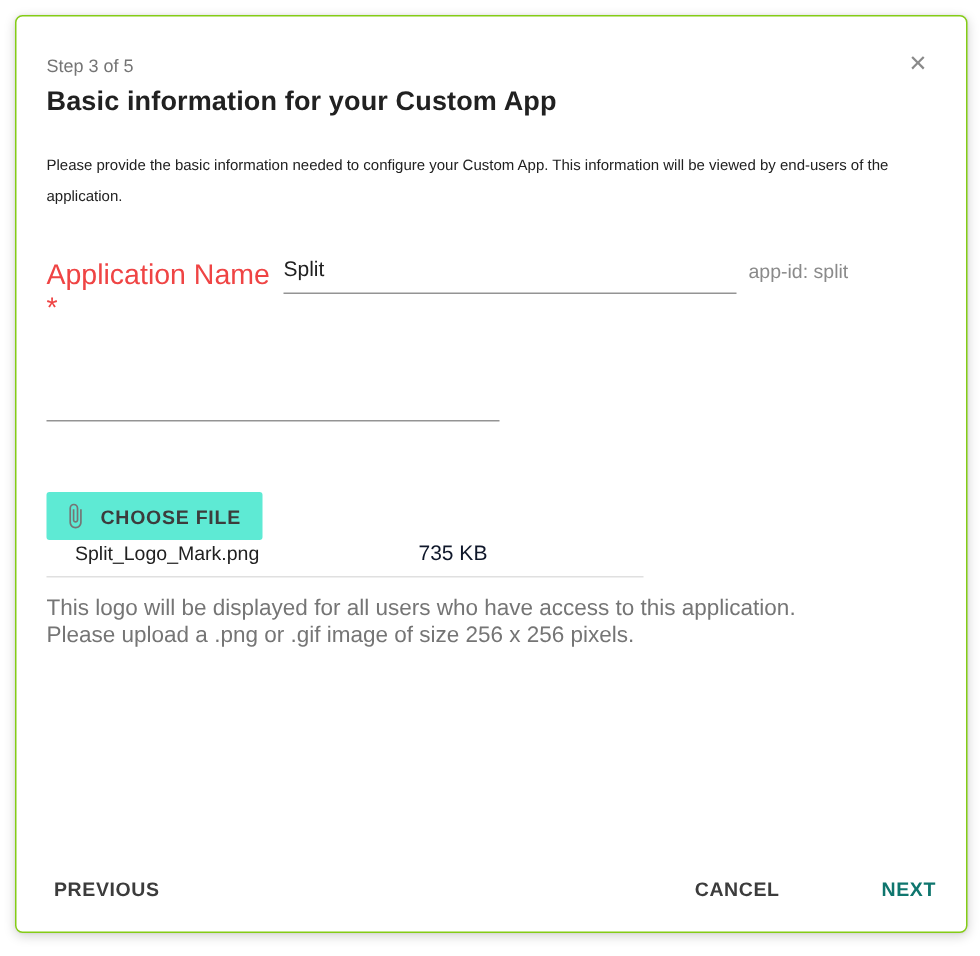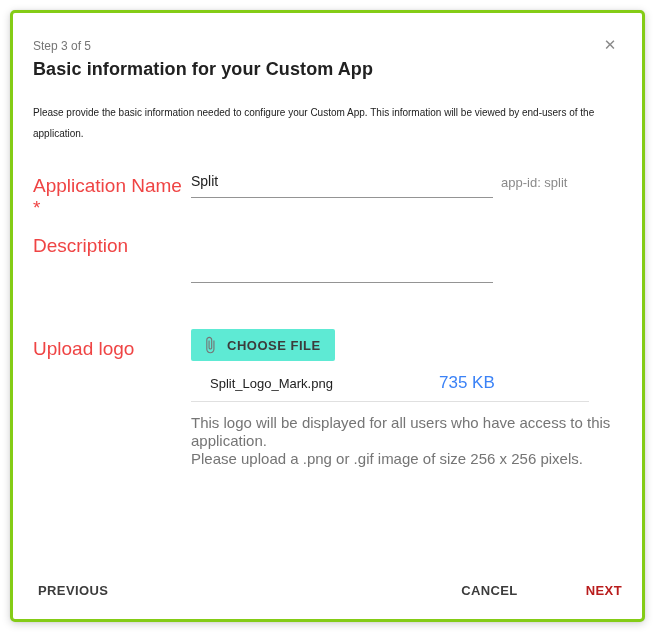--- a/index.html
+++ b/index.html
@@ -4,21 +4,21 @@
 <style>
   * { margin: 0; padding: 0; box-sizing: border-box; }
   html, body { width: 653px; height: 637px; background: #ffffff; }
   body { font-family: "Liberation Sans", "DejaVu Sans", sans-serif; color: #212121; }
 
   .dialog {
     position: absolute;
     left: 10px; top: 10px;
     width: 635px; height: 612px;
     background: #ffffff;
-    border: 3px solid #84cc16;
+    border: 1px solid #84cc16;
     border-radius: 5px;
     box-shadow: 0 2px 8px rgba(0,0,0,0.18), 0 0 2px rgba(0,0,0,0.08);
   }
   .dialog-inner { position: relative; height: 100%; padding: 26px 20px 0 20px; }
 
   .step-label { font-size: 12px; color: #757575; }
   .dialog-title { margin-top: 6px; font-size: 18px; font-weight: bold; color: #212121; letter-spacing: 0.1px; }
   .close-btn {
     position: absolute; top: 22px; right: 22px;
     width: 20px; height: 20px;
@@ -55,41 +55,41 @@
   .choose-file-btn {
     display: inline-flex; align-items: center;
     height: 32px; padding: 0 14px 0 10px;
     background: #5eead4; border: none; border-radius: 2px;
     font-family: "Liberation Sans", "DejaVu Sans", sans-serif;
     font-size: 13px; font-weight: bold; letter-spacing: 0.5px;
     color: #3c3c3c; cursor: pointer;
   }
   .choose-file-btn svg { margin-right: 8px; display: block; }
 
-  .file-row { display: flex; align-items: center; margin-top: 12px; padding: 0 0 8px 19px; border-bottom: 1px solid #e0e0e0; width: 398px; }
+  .file-row { display: flex; align-items: center; margin-top: 0; padding: 0 0 8px 19px; border-bottom: 1px solid #e0e0e0; width: 398px; }
   .file-name { font-size: 13px; color: #212121; width: 229px; }
-  .file-size { font-size: 17px; color: #3b82f6; }
+  .file-size { font-size: 14px; color: #0f172a; }
 
   .upload-helper { margin-top: 12px; font-size: 15px; line-height: 18px; color: #757575; }
 
   .footer {
     position: absolute; left: 0; right: 0; bottom: 0;
     height: 58px; padding: 0 15px 0 20px;
     display: flex; align-items: center; justify-content: space-between;
   }
   .footer-btn {
     font-size: 13px; font-weight: bold; letter-spacing: 0.4px;
     color: #3c3c3c; cursor: pointer; user-select: none;
     background: none; border: none;
     font-family: "Liberation Sans", "DejaVu Sans", sans-serif;
     padding: 8px 5px;
   }
   .footer-right { display: flex; align-items: center; gap: 32px; }
   .footer-right .footer-btn + .footer-btn { margin-left: 26px; }
-  .footer-btn.primary { color: #b91c1c; }
+  .footer-btn.primary { color: #0f766e; }
 </style>
 </head>
 <body>
 
 <div class="dialog">
   <div class="dialog-inner">
 
     <div class="step-label">Step 3 of 5</div>
     <div class="dialog-title">Basic information for your Custom App</div>
     <div class="close-btn">✕</div>
@@ -100,28 +100,26 @@
 
       <div class="form-row">
         <div class="form-label">Application Name *</div>
         <div class="field-wrap">
           <input class="text-input" type="text" value="Split" style="">
         </div>
         <div class="field-hint">app-id:  split</div>
       </div>
 
       <div class="form-row desc-row">
-        <div class="form-label">Description</div>
         <div class="field-wrap">
           <textarea class="desc-area" style=""></textarea>
         </div>
       </div>
 
       <div class="form-row upload-row">
-        <div class="form-label" style="padding-top:9px">Upload logo</div>
         <div class="upload-col">
           <button class="choose-file-btn">
             <svg width="18" height="18" viewBox="0 0 24 24" fill="#757575">
               <path d="M16.5 6v11.5c0 2.21-1.79 4-4 4s-4-1.79-4-4V5c0-1.38 1.12-2.5 2.5-2.5s2.5 1.12 2.5 2.5v10.5c0 .55-.45 1-1 1s-1-.45-1-1V6H10v9.5c0 1.38 1.12 2.5 2.5 2.5s2.5-1.12 2.5-2.5V5c0-2.21-1.79-4-4-4S7 2.79 7 5v12.5c0 3.04 2.46 5.5 5.5 5.5s5.5-2.46 5.5-5.5V6h-1.5z"></path>
             </svg>
             <span>CHOOSE FILE</span>
           </button>
 
           <div class="file-row">
             <span class="file-name">Split_Logo_Mark.png</span>

